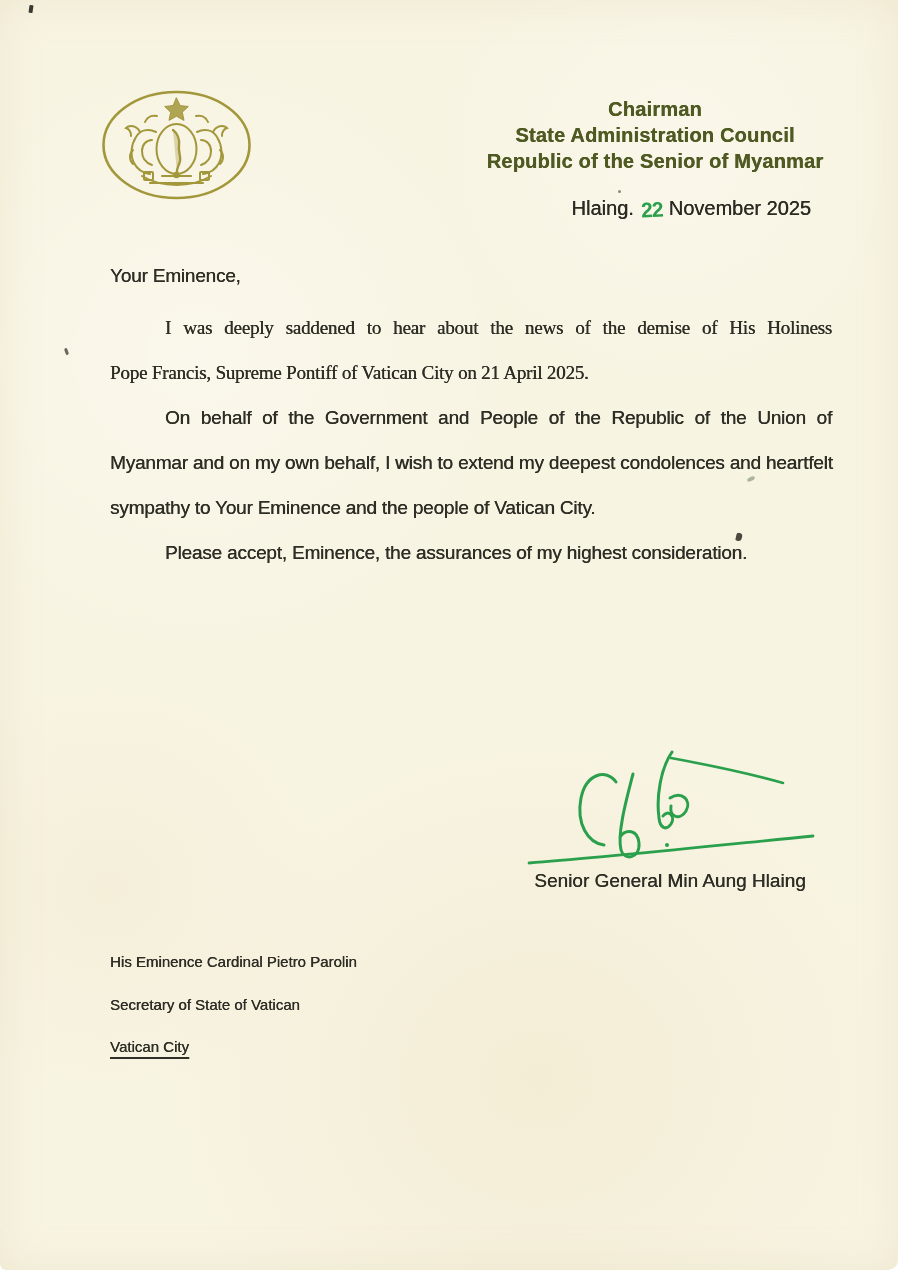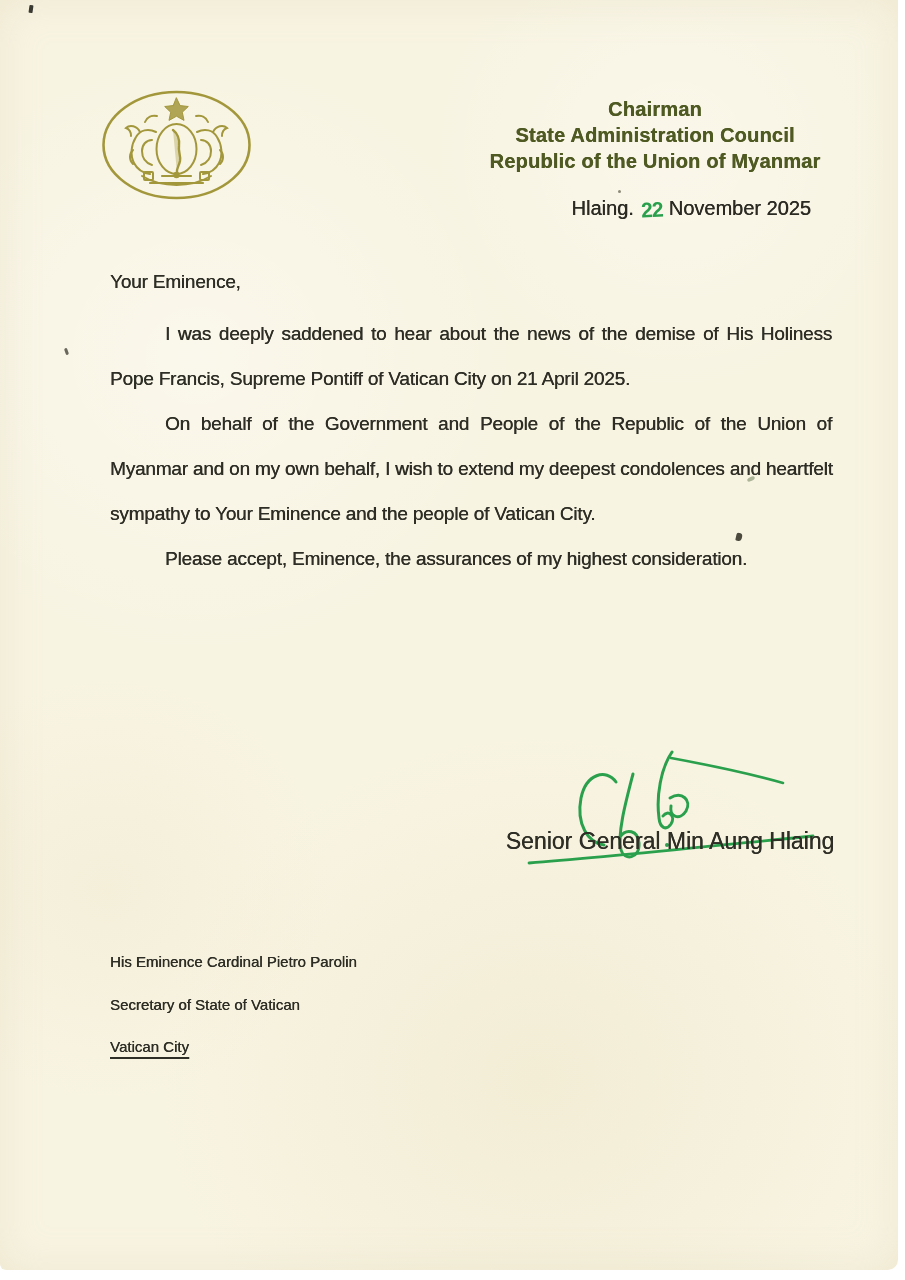--- a/index.html
+++ b/index.html
@@ -36,33 +36,33 @@
   }
   .hand{
     display:inline-block;
     font-size:21px;font-weight:bold;
     transform:rotate(-3deg) translateY(2px);
     margin:0 1px 0 7px;
     letter-spacing:-1px;
     text-shadow:none;
   }
   .body-block{
-    position:absolute;left:110px;top:259px;width:722px;
+    position:absolute;left:110px;top:253px;width:722px;
     font-size:19px;line-height:45px;color:#2e2e26;
     text-shadow:0.3px 0 0 currentColor;
     letter-spacing:-0.2px;
   }
   .line{white-space:nowrap;}
   .j{text-align:justify;text-align-last:justify;text-justify:inter-word;}
   .indent{text-indent:55px;}
-  .para1{margin-top:7px;}
+  .para1{margin-top:7px;font-family:Liberation Serif, serif;}
   .sig-svg{position:absolute;left:520px;top:746px;}
   .signer{
-    position:absolute;left:505px;top:828px;width:330px;
-    text-align:center;font-size:23px;color:#2e2e26;
+    position:absolute;left:505px;top:870px;width:330px;
+    text-align:center;font-size:19px;color:#2e2e26;
     text-shadow:0.3px 0 0 currentColor;
   }
   .recipient{
     position:absolute;left:110px;top:941px;
     font-size:15px;line-height:42.5px;color:#2e2e26;
     text-shadow:0.3px 0 0 currentColor;
   }
   .underlined{
     text-decoration:underline;
     text-underline-offset:5px;
@@ -107,21 +107,21 @@
         <path d="M50 95 h53 M62 88 h29" stroke-width="2.2"></path>
         <rect x="44" y="84" width="9" height="8" rx="1"></rect>
         <rect x="100" y="84" width="9" height="8" rx="1"></rect>
         <circle cx="76.5" cy="87" r="2.2" fill="#a3973c"></circle>
       </g>
     </svg>
 
     <div class="letterhead" style="color:#4f5a23">
       <div>Chairman</div>
       <div>State Administration Council</div>
-      <div>Republic of the Union of Myanmar</div>
+      <div>Republic of the Senior of Myanmar</div>
     </div>
 
     <div class="dateline">
       <span>Hlaing.</span><span class="hand" style="color:#2aa04d">22</span>
       <span>November 2025</span>
     </div>
 
     <div class="body-block">
       <div class="line">Your Eminence,</div>
 

